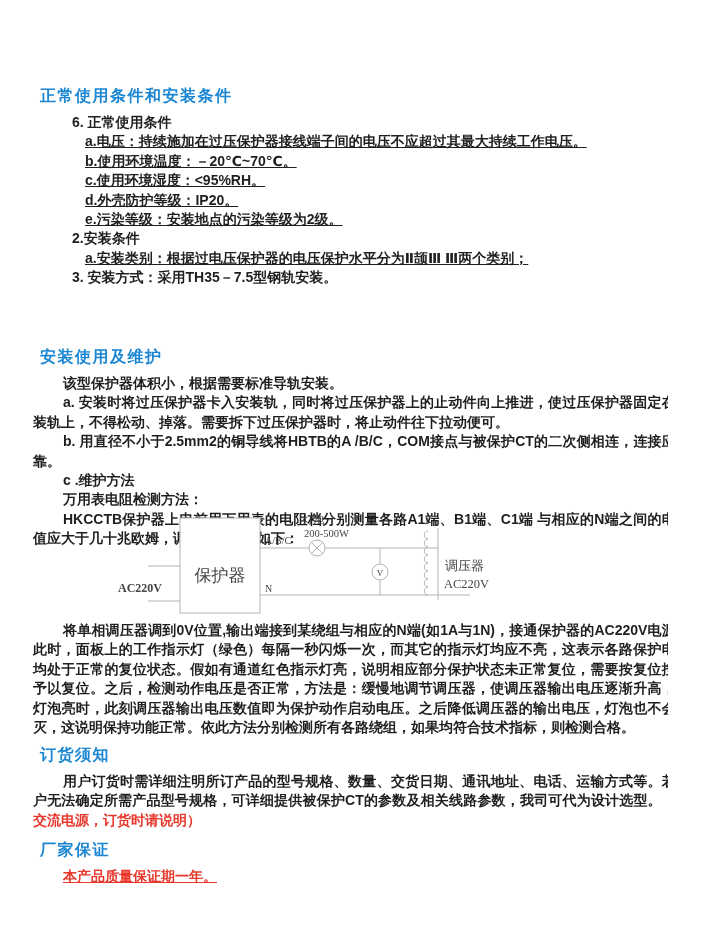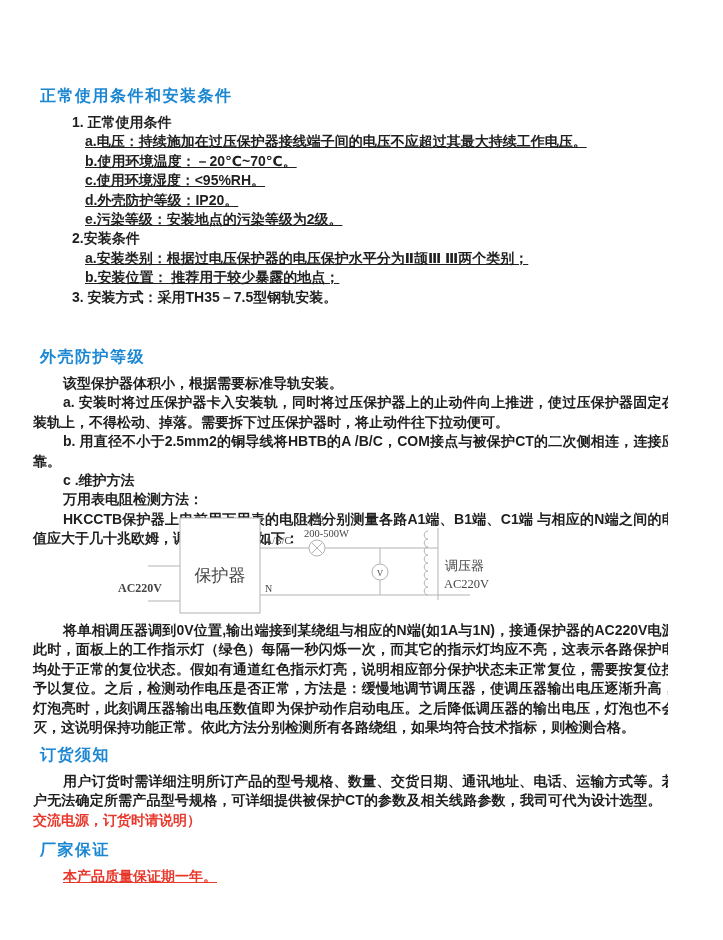--- a/index.html
+++ b/index.html
@@ -26,34 +26,33 @@
   .diagram circle,.diagram rect{fill:#ffffff;}
   .diagram text{font-family:"Liberation Serif","DejaVu Serif",serif;fill:#454545;stroke:none;}
 </style>
 </head>
 <body>
 
 <div class="page">
 
   <div class="sec" style="top:86px;left:40px;width:650px;">
     <h2 class="h-blue" style="margin-left:0;">正常使用条件和安装条件</h2>
-    <div class="line ind1">1. 正常使用条件</div>
+    <div class="line ind1">6. 正常使用条件</div>
     <div class="line ind2">a.电压：持续施加在过压保护器接线端子间的电压不应超过其最大持续工作电压。</div>
     <div class="line ind2">b.使用环境温度：－20℃~70℃。</div>
     <div class="line ind2">c.使用环境湿度：&lt;95%RH。</div>
     <div class="line ind2">d.外壳防护等级：IP20。</div>
     <div class="line ind2">e.污染等级：安装地点的污染等级为2级。</div>
     <div class="line ind1">2.安装条件</div>
     <div class="line ind2">a.安装类别：根据过电压保护器的电压保护水平分为Ⅱ颉Ⅲ Ⅲ两个类别；</div>
-    <div class="line ind2">b.安装位置： 推荐用于较少暴露的地点；</div>
     <div class="line ind1">3. 安装方式：采用TH35－7.5型钢轨安装。</div>
   </div>
 
   <div class="sec" style="top:347px;">
-    <h2 class="h-blue">外壳防护等级</h2>
+    <h2 class="h-blue">安装使用及维护</h2>
     <p class="body">该型保护器体积小，根据需要标准导轨安装。</p>
     <p class="body">a. 安装时将过压保护器卡入安装轨，同时将过压保护器上的止动件向上推进，使过压保护器固定在安装轨上，不得松动、掉落。需要拆下过压保护器时，将止动件往下拉动便可。</p>
     <p class="body">b. 用直径不小于2.5mm2的铜导线将HBTB的A /B/C，COM接点与被保护CT的二次侧相连，连接应牢靠。</p>
     <p class="body">c .维护方法</p>
     <p class="body">万用表电阻检测方法：</p>
     <p class="body">HKCCTB保护器上电前用万用表的电阻档分别测量各路A1端、B1端、C1端 与相应的N端之间的电阻值应大于几十兆欧姆，调压检验方法如下：</p>
   </div>
 
   <svg class="diagram" viewBox="0 0 400 118">
 

